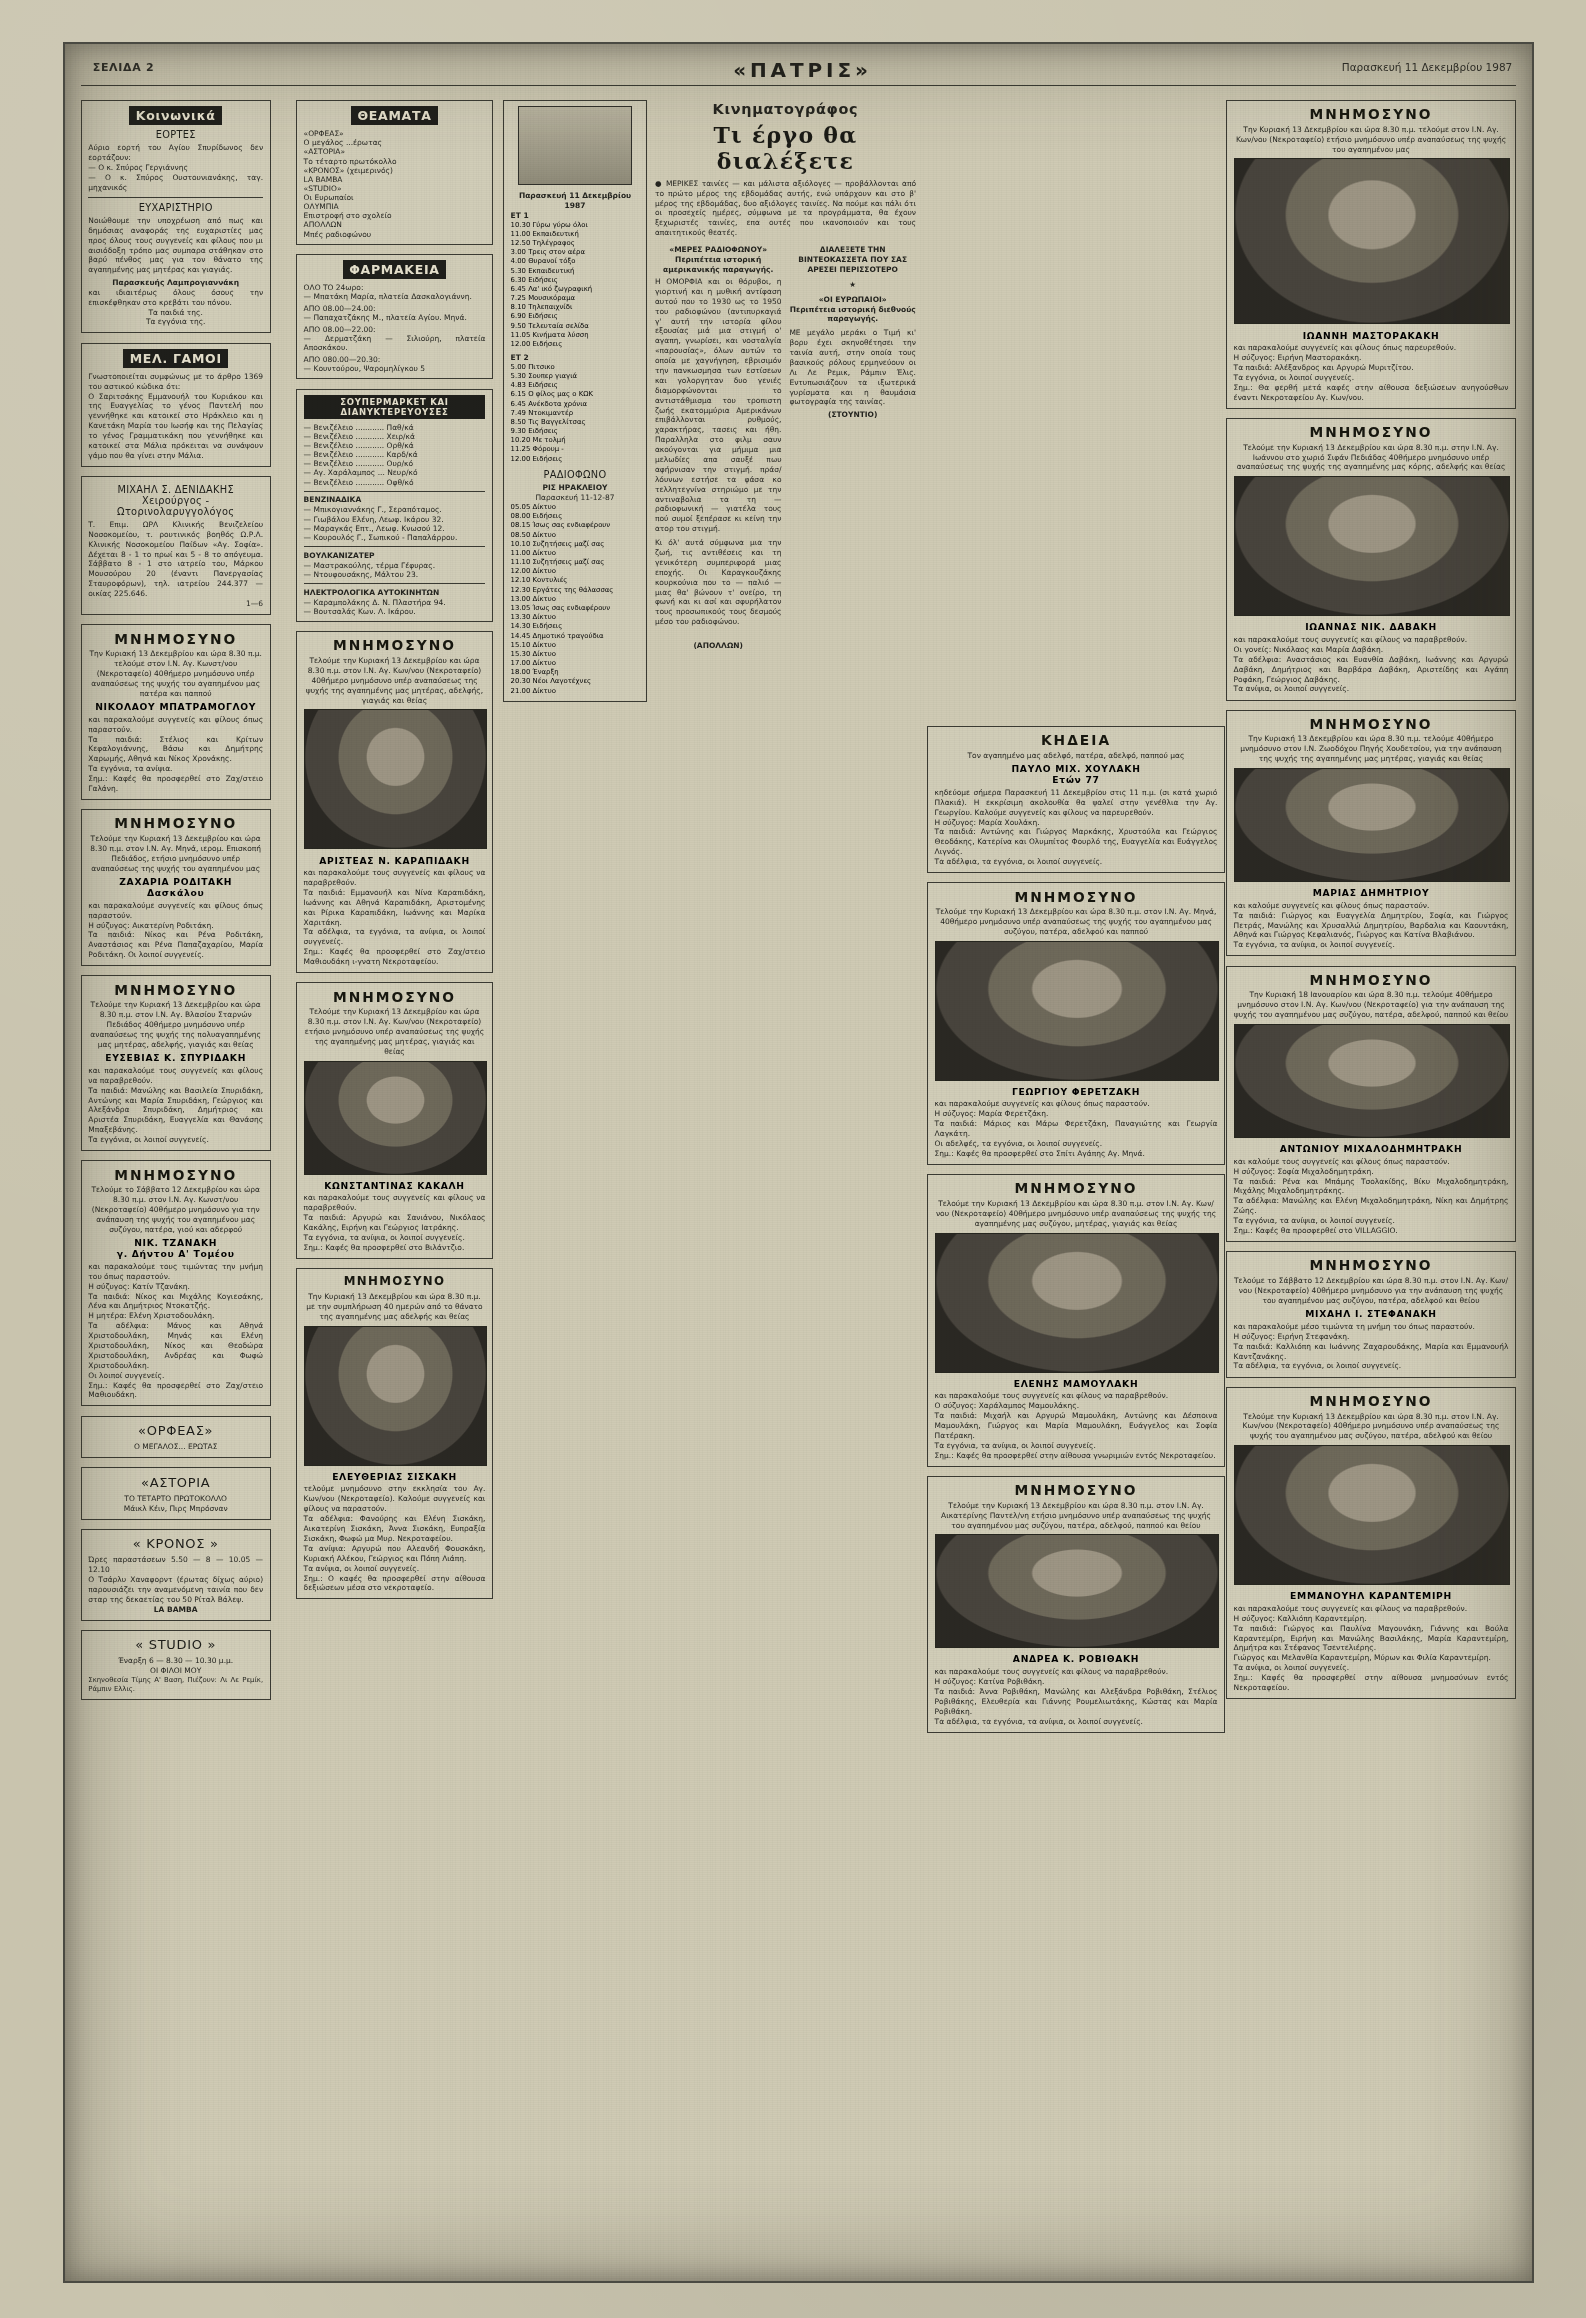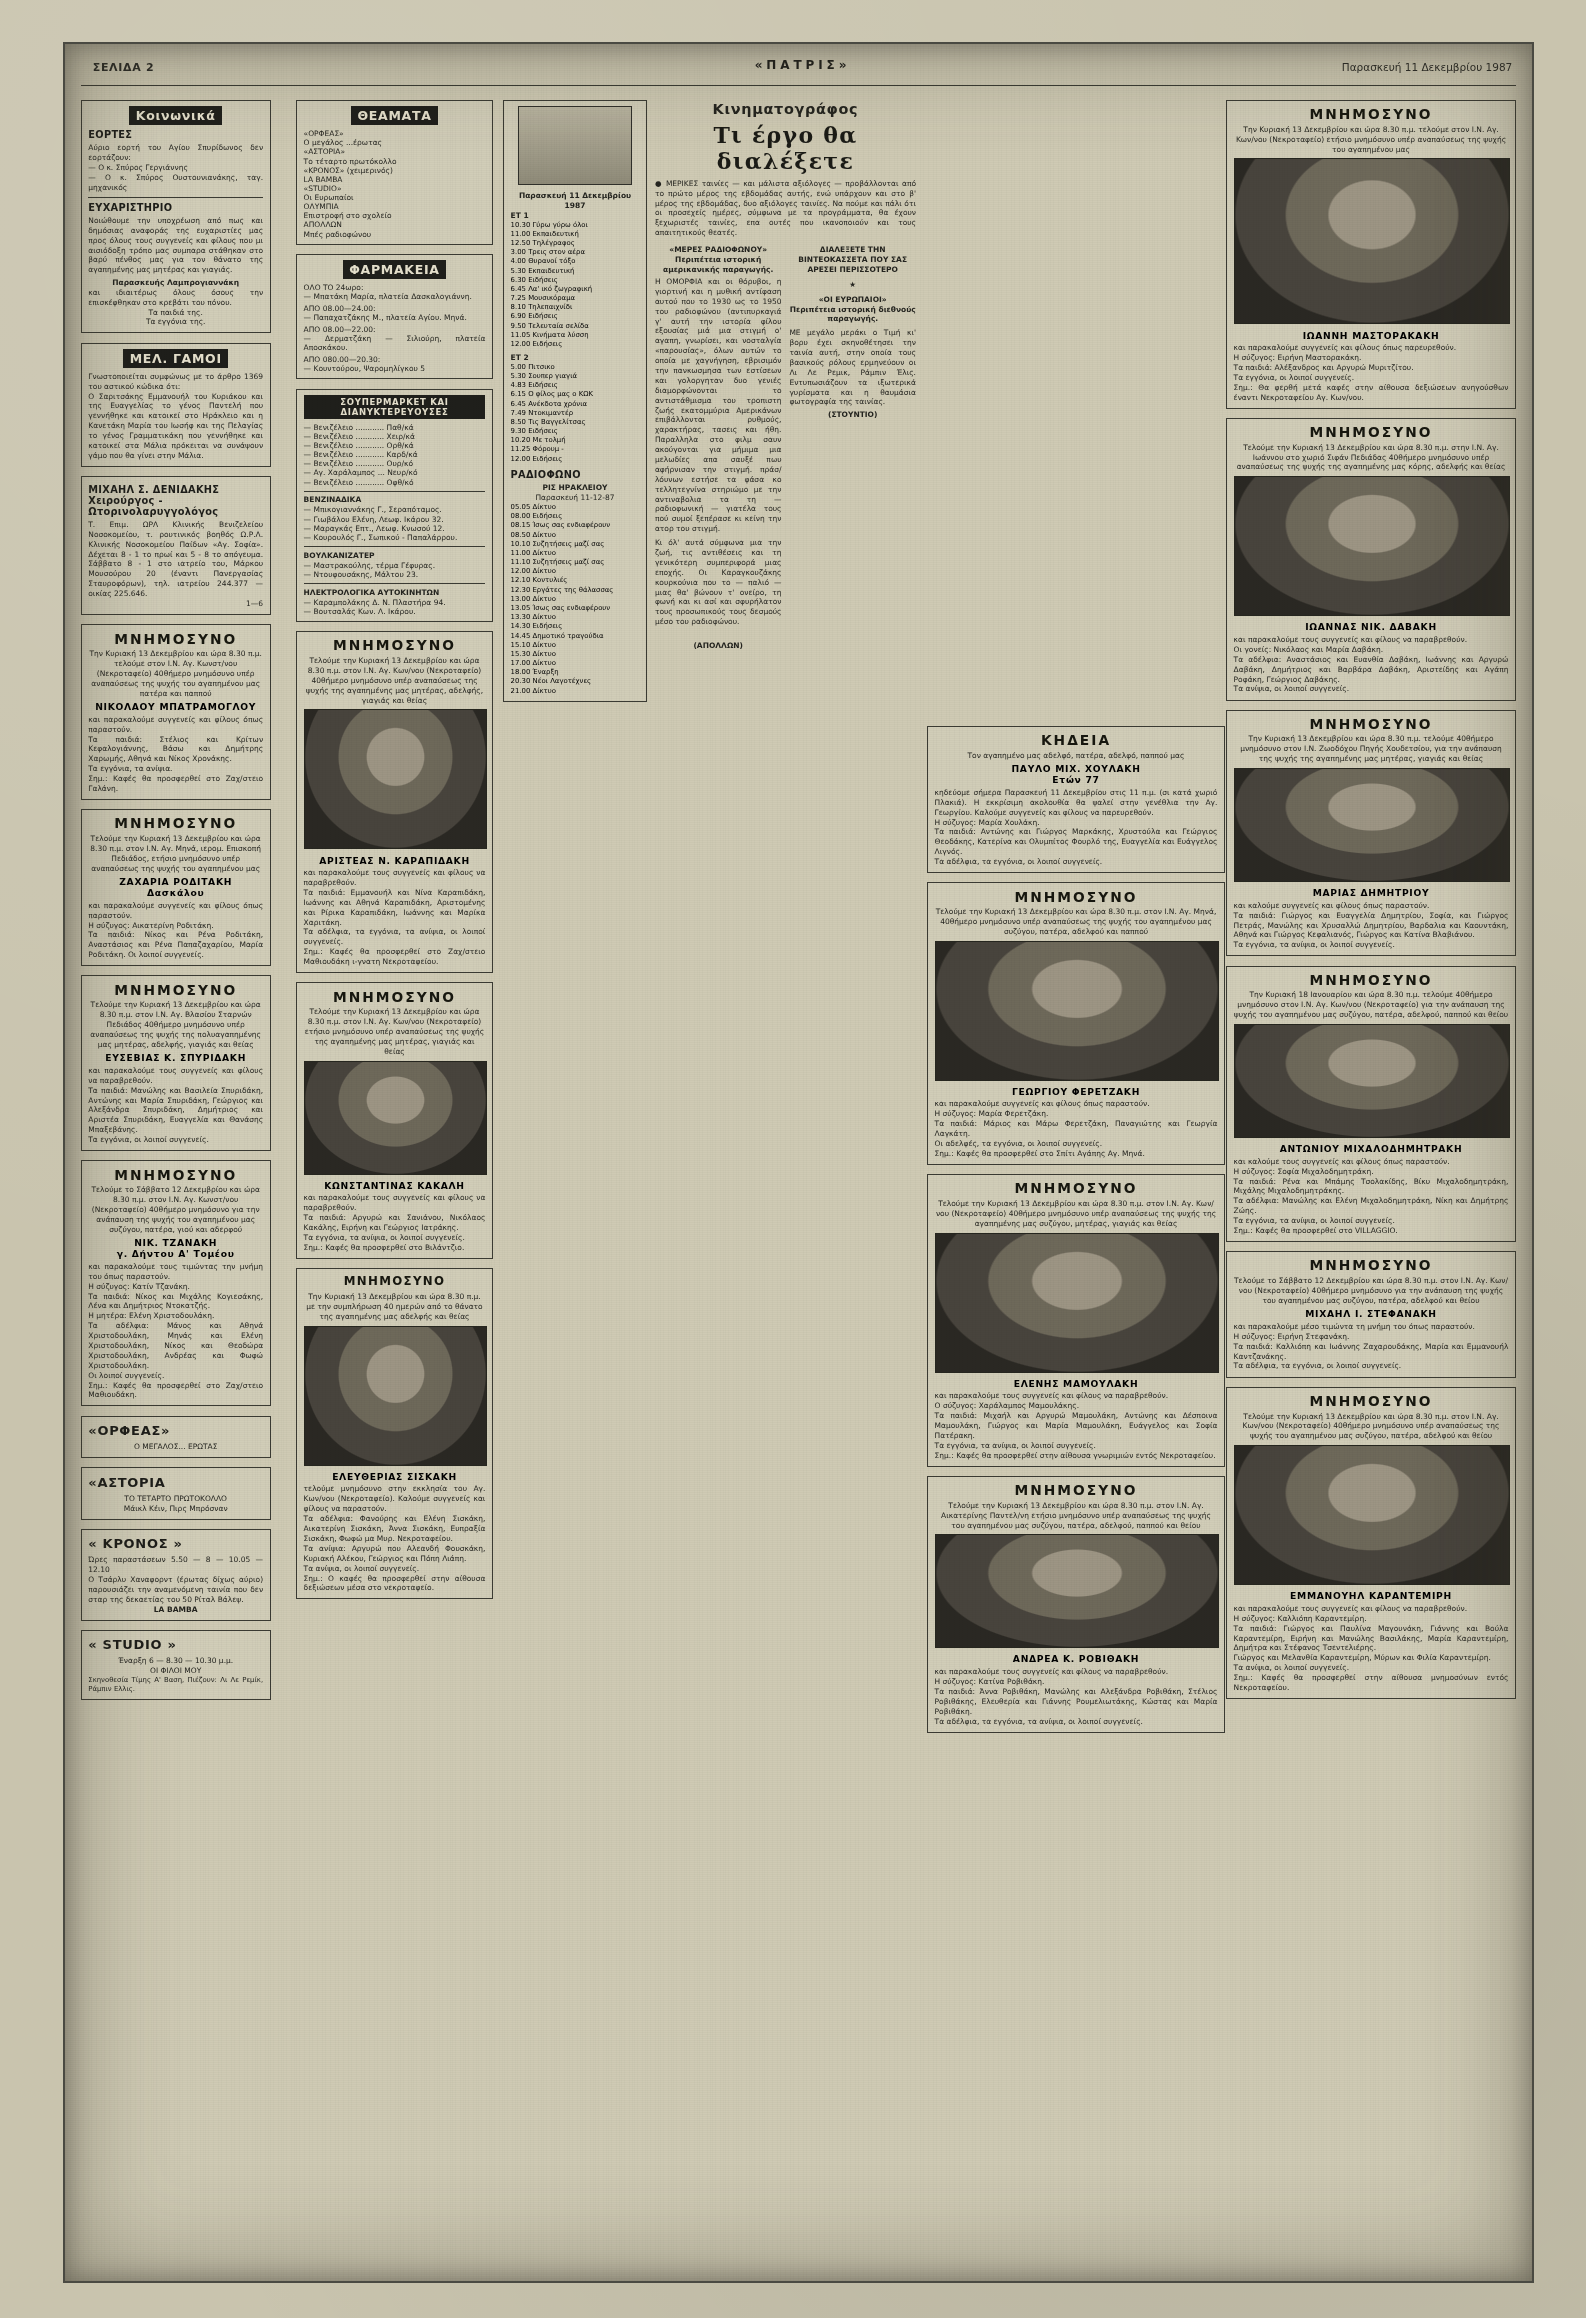--- a/index.html
+++ b/index.html
@@ -25,35 +25,35 @@
     background-image:
       repeating-linear-gradient(0deg, rgba(0,0,0,.035) 0 0.7px, transparent 0.7px 2px),
       repeating-linear-gradient(90deg, rgba(0,0,0,.025) 0 0.7px, transparent 0.7px 2.6px);
     mix-blend-mode:multiply;opacity:.55;
   }
   .vign{position:absolute;inset:0;pointer-events:none;
     box-shadow:inset 0 0 105px rgba(60,55,40,.45);}
   
   .masthead{position:absolute;left:8px;right:0;top:13px;height:29px;}
   .mh-left{position:absolute;left:19.7px;top:3.9px;font-size:11px;letter-spacing:0.7px;color:#2b2b26;font-weight:bold;}
-  .mh-mid{position:absolute;left:0;right:0;text-align:center;top:1.3px;font-size:12px;letter-spacing:3.9px;color:#1e1e1a;font-weight:bold;}
+  .mh-mid{position:absolute;left:0;right:0;text-align:center;top:1.3px;font-size:20px;letter-spacing:3.9px;color:#1e1e1a;font-weight:bold;}
   .mh-right{position:absolute;right:19.7px;top:3.9px;font-size:10.5px;color:#2b2b26;}
   .rule{position:absolute;left:15.7px;right:15.7px;top:41px;border-top:1.3px solid #3a3a33;}
 
   
   .col{position:absolute;top:56px;}
   .c1{left:15.7px;width:190px;}
   .c2{left:231px;width:197px;}
   .c3{left:438px;width:413px;}
   .c4{left:862px;width:298px;}
   .c5{left:1161px;width:290px;}
 
   .box{border:1.3px solid #3b3b33;margin-bottom:9.2px;padding:5.2px 6.6px;background:rgba(255,255,255,.06);}
   .box.thin{border-width:0.7px;}
-  .hdr{ text-align:left;font-weight:bold;color:#1d1d19;}
+  .hdr{ text-align:center;font-weight:normal;color:#1d1d19;}
   .h-blk{font-size:13px;letter-spacing:0.7px;margin:1.3px 0 3.9px;}
   .h-sm{font-size:9.8px;letter-spacing:0.3px;margin:1.3px 0 3.3px;}
   .txt{font-size:7.5px;line-height:1.32;color:#24241f;text-align:justify;}
   .txt.c{text-align:center;}
   .small{font-size:6.9px;line-height:1.3;}
   .tight{line-height:1.22;}
   .b{font-weight:bold;}
   .center{text-align:center;}
   .sep{border-top:0.7px solid #3b3b33;margin:3.9px 0;}
 

